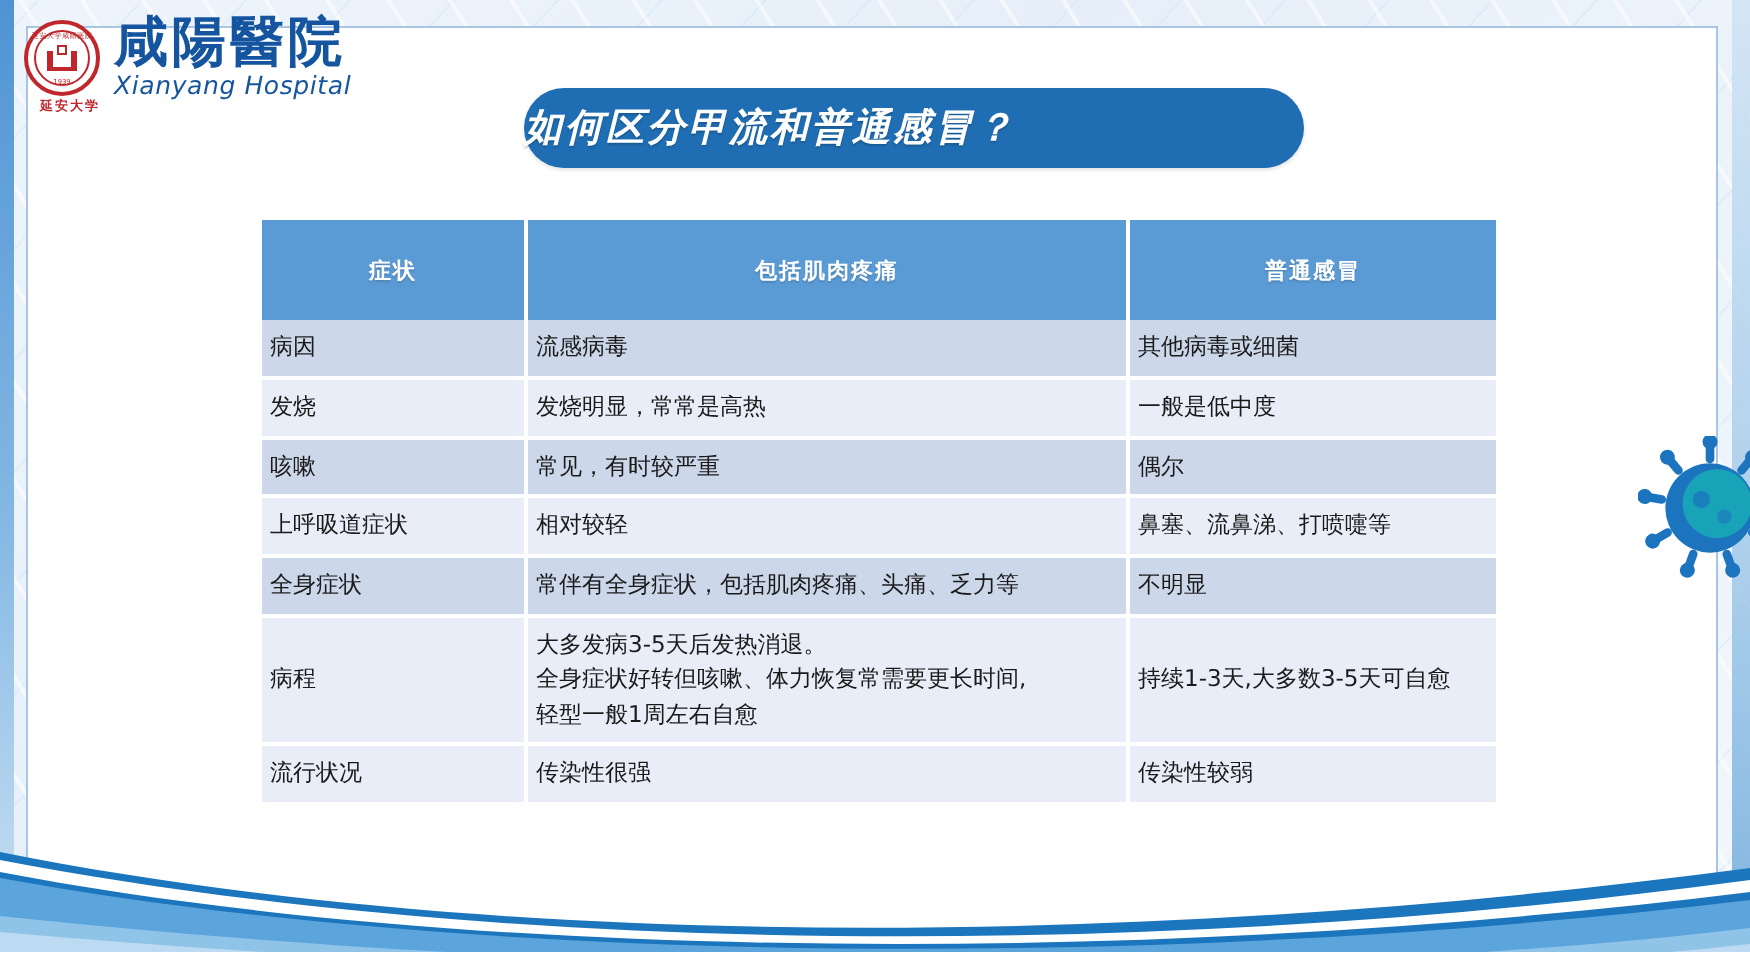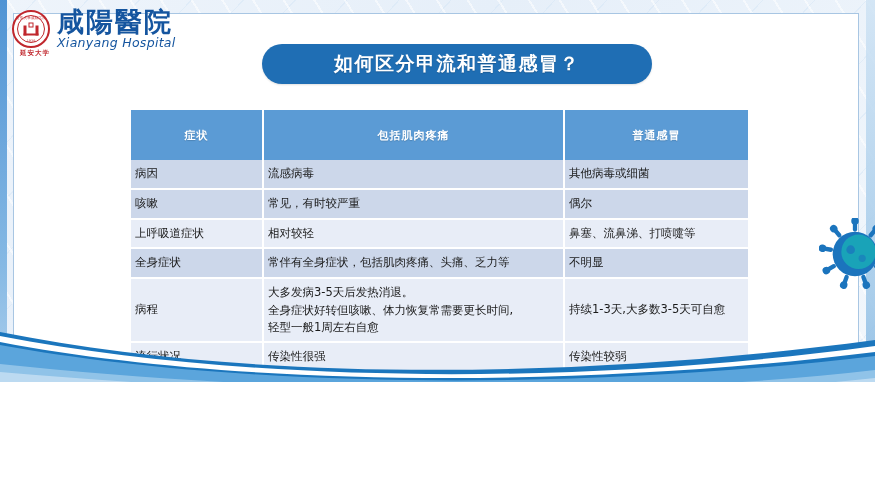--- a/index.html
+++ b/index.html
@@ -2,21 +2,21 @@
 <html><head>
 <meta charset="utf-8">
 <style>
   html,body{margin:0;padding:0;}
   body{
     width:875px;height:486px;overflow:hidden;
     font-family:"DejaVu Sans","Liberation Sans",sans-serif;
     background:#ffffff;
   }
   #stage{
-    position:relative;width:875px;height:382px;overflow:hidden;
+    position:relative;width:875px;height:476px;overflow:hidden;
     background:
       linear-gradient(135deg,#eef4fb 0%,#e6eff9 40%,#f2f7fc 100%);
   }
   
   .bg-texture{
     position:absolute;inset:0;
     background-image:
       repeating-linear-gradient(58deg, rgba(255,255,255,0.55) 0 2px, rgba(255,255,255,0) 2px 26px),
       repeating-linear-gradient(-47deg, rgba(210,228,245,0.45) 0 1px, rgba(255,255,255,0) 1px 38px);
     pointer-events:none;
@@ -79,22 +79,23 @@
     font-family:"DejaVu Sans","Liberation Sans",sans-serif;
   }
   .logo-en{
     font-size:12.5px;font-weight:normal;color:#15559f;font-style:italic;
     letter-spacing:.3px;margin-top:2px;
   }
   
   .title-banner{
     position:absolute;left:262px;top:44px;width:390px;height:40px;
     background:#1f6eb4;border-radius:20px;
-    display:flex;align-items:center;justify-content:center;
+    display:flex;align-items:center;
     box-shadow:0 1px 2px rgba(0,0,0,.12);
+    font-style:italic;
   }
   .title-banner .t{
     color:#ffffff;font-size:19px;font-weight:bold;letter-spacing:1.5px;
     text-shadow:0 1px 1px rgba(0,0,0,.18);
   }
   
   .tbl{
     position:absolute;left:131px;top:110px;width:617px;
     border-collapse:collapse;table-layout:fixed;
   }
@@ -171,20 +172,25 @@
         <th>包括肌肉疼痛</th>
         <th>普通感冒</th>
       </tr>
     </thead>
     <tbody>
         <tr class="odd">
           <td>病因</td>
           <td>流感病毒</td>
           <td>其他病毒或细菌</td>
         </tr>
+        <tr class="even">
+          <td>发烧</td>
+          <td>发烧明显，常常是高热</td>
+          <td>一般是低中度</td>
+        </tr>
         <tr class="odd">
           <td>咳嗽</td>
           <td>常见，有时较严重</td>
           <td>偶尔</td>
         </tr>
         <tr class="even">
           <td>上呼吸道症状</td>
           <td>相对较轻</td>
           <td>鼻塞、流鼻涕、打喷嚏等</td>
         </tr>

